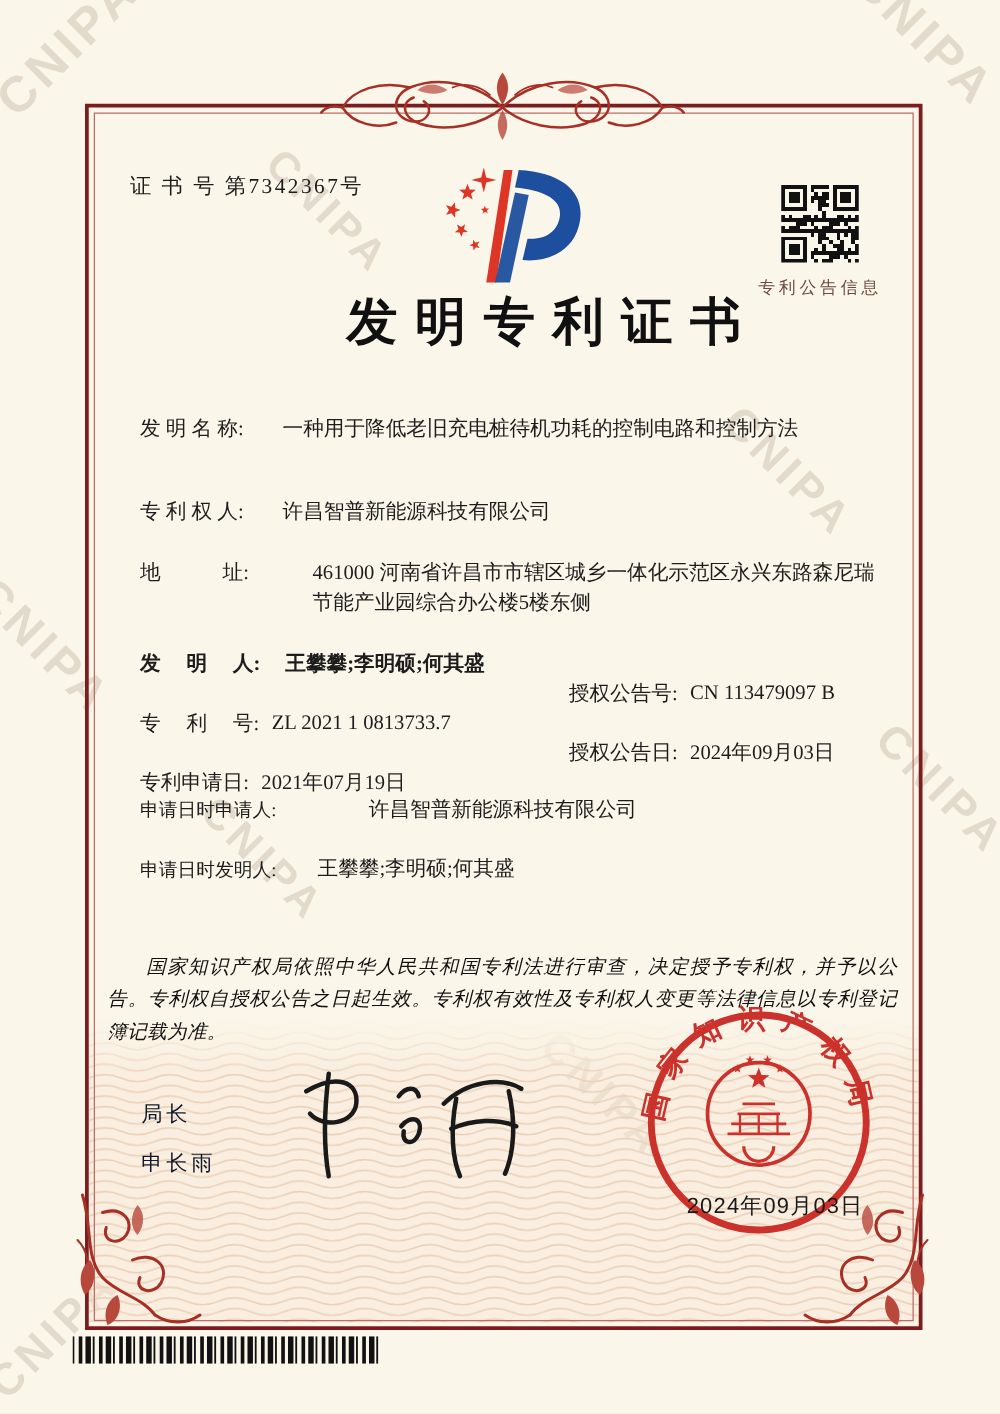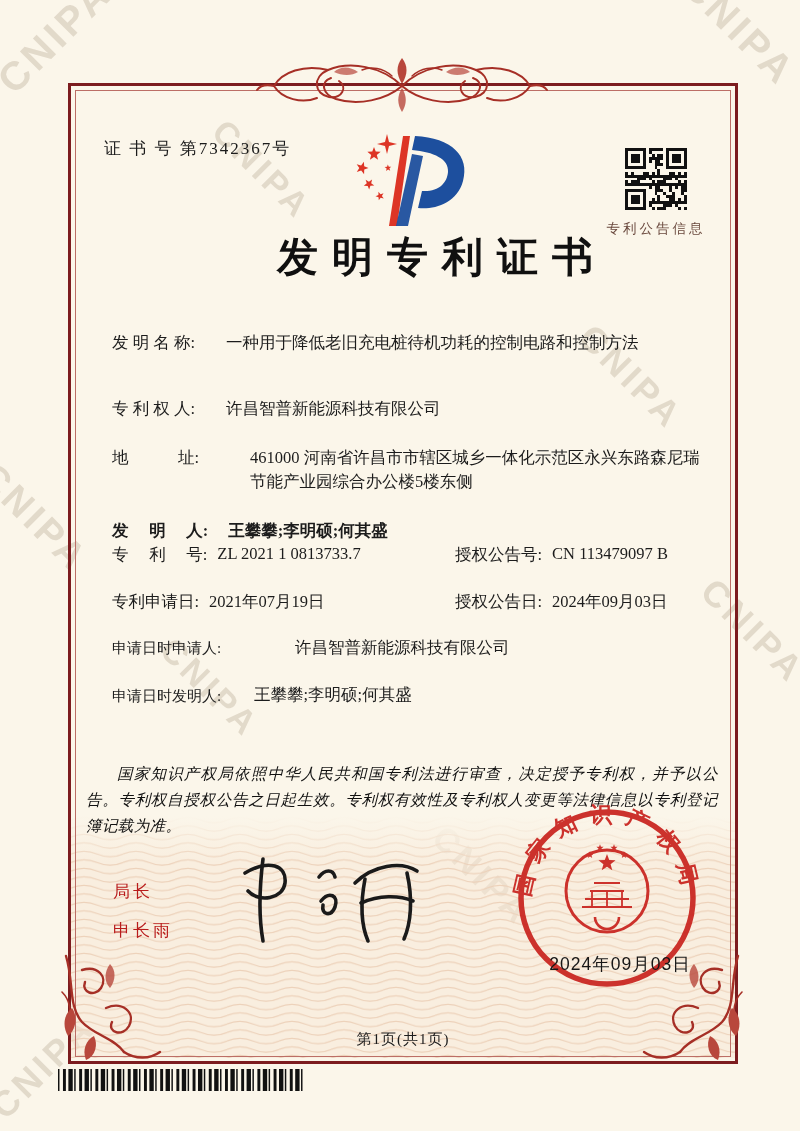--- a/index.html
+++ b/index.html
@@ -30,33 +30,33 @@
   .title{position:absolute;left:68px;top:230px;width:670px;text-align:center;
          font-size:41px;font-weight:bold;letter-spacing:14px;text-indent:14px;color:#101010;margin-left:32px;}
   
   .row{position:absolute;left:112px;width:600px;display:flex;font-size:16.5px;line-height:24px;gap:14px;}
   .row .lab{flex:0 0 94px;white-space:pre;}
   .row .val{margin-left:6px;}
   .row-name{top:331px;} .row-patentee{top:397px;} .row-addr{top:446px;justify-content:space-between;}
   .row-addr .val{width:462px;}
   .row-inv{top:519px;font-weight:bold;}
   .row2{position:absolute;left:112px;top:544px;width:600px;display:flex;font-size:16.5px;}
-  .row2 .cell1{flex:0 0 343px;display:flex;} .row2 .cell2{display:flex;}
+  .row2 .cell1{flex:0 0 343px;display:flex;margin-top:24px;} .row2 .cell2{display:flex;}
   .row2 .lab{white-space:pre;} .row2 .val{margin-left:10px;}
   .row-dates{top:591px;}
   .rowS{position:absolute;left:112px;width:600px;display:flex;align-items:baseline;}
   .rowS .lab{flex:0 0 130px;font-size:15px;white-space:pre;}
   .rowS .val{margin-left:12px;font-size:16.5px;}
   .row-app{top:637px;gap:41px;} .row-invf{top:684px;align-items:flex-end;}
   
   .notice{position:absolute;left:86px;top:761px;width:632px;font-size:15.5px;line-height:26px;
           text-indent:2em;letter-spacing:0.4px;font-style:italic;text-align:justify;color:#111;}
   
   .signer{position:absolute;left:113px;font-family:Liberation Sans, sans-serif;
-          font-size:17px;letter-spacing:3px;color:#b91c1c;}
+          font-size:17px;letter-spacing:3px;color:#0f172a;}
   .signer-title{top:880px;} .signer-name{top:919px;}
   .seal-date{position:absolute;left:540px;top:952px;width:160px;text-align:center;
              font-size:17.5px;color:#171717;letter-spacing:1px;font-family:"Liberation Sans","DejaVu Sans",sans-serif;}
   
   .footer{position:absolute;left:68px;top:1030px;width:670px;text-align:center;
           font-size:15px;letter-spacing:1px;}
 </style>
 </head>
 <body>
 
@@ -404,21 +404,20 @@
           <polygon points="102.00,41.20 102.94,43.71 105.61,43.83 103.52,45.49 104.23,48.07 102.00,46.60 99.77,48.07 100.48,45.49 98.39,43.83 101.06,43.71"></polygon>
           <polygon points="112.00,48.20 112.94,50.71 115.61,50.83 113.52,52.49 114.23,55.07 112.00,53.60 109.77,55.07 110.48,52.49 108.39,50.83 111.06,50.71"></polygon>
         </g>
       <path d="M73,96 h44 M78,88 h34 M82,80 h26 M70,104 h50" stroke-width="2.2"></path>
       <path d="M80,88 v16 M95,88 v16 M110,88 v16" stroke-width="1.8"></path>
       <path d="M83,114 a12,12 0 0 0 24,0" stroke-width="2.6"></path>
     </g>
   </svg>
   <div class="seal-date">2024年09月03日</div>
 
-  <div class="footer">第1页(共1页)</div>
 
   <svg id="barcode-svg" class="deco" style="left:58px;top:1069px;" width="248" height="22" preserveAspectRatio="none" viewBox="0 0 169.9 22">
       <rect x="0" y="0" width="1" height="22" fill="#111"></rect>
       <rect x="3.4" y="0" width="2" height="22" fill="#111"></rect>
       <rect x="7.1" y="0" width="3" height="22" fill="#111"></rect>
       <rect x="11.1" y="0" width="1" height="22" fill="#111"></rect>
       <rect x="14.5" y="0" width="2" height="22" fill="#111"></rect>
       <rect x="18.2" y="0" width="3" height="22" fill="#111"></rect>
       <rect x="22.2" y="0" width="1" height="22" fill="#111"></rect>
       <rect x="25.599999999999998" y="0" width="2" height="22" fill="#111"></rect>

